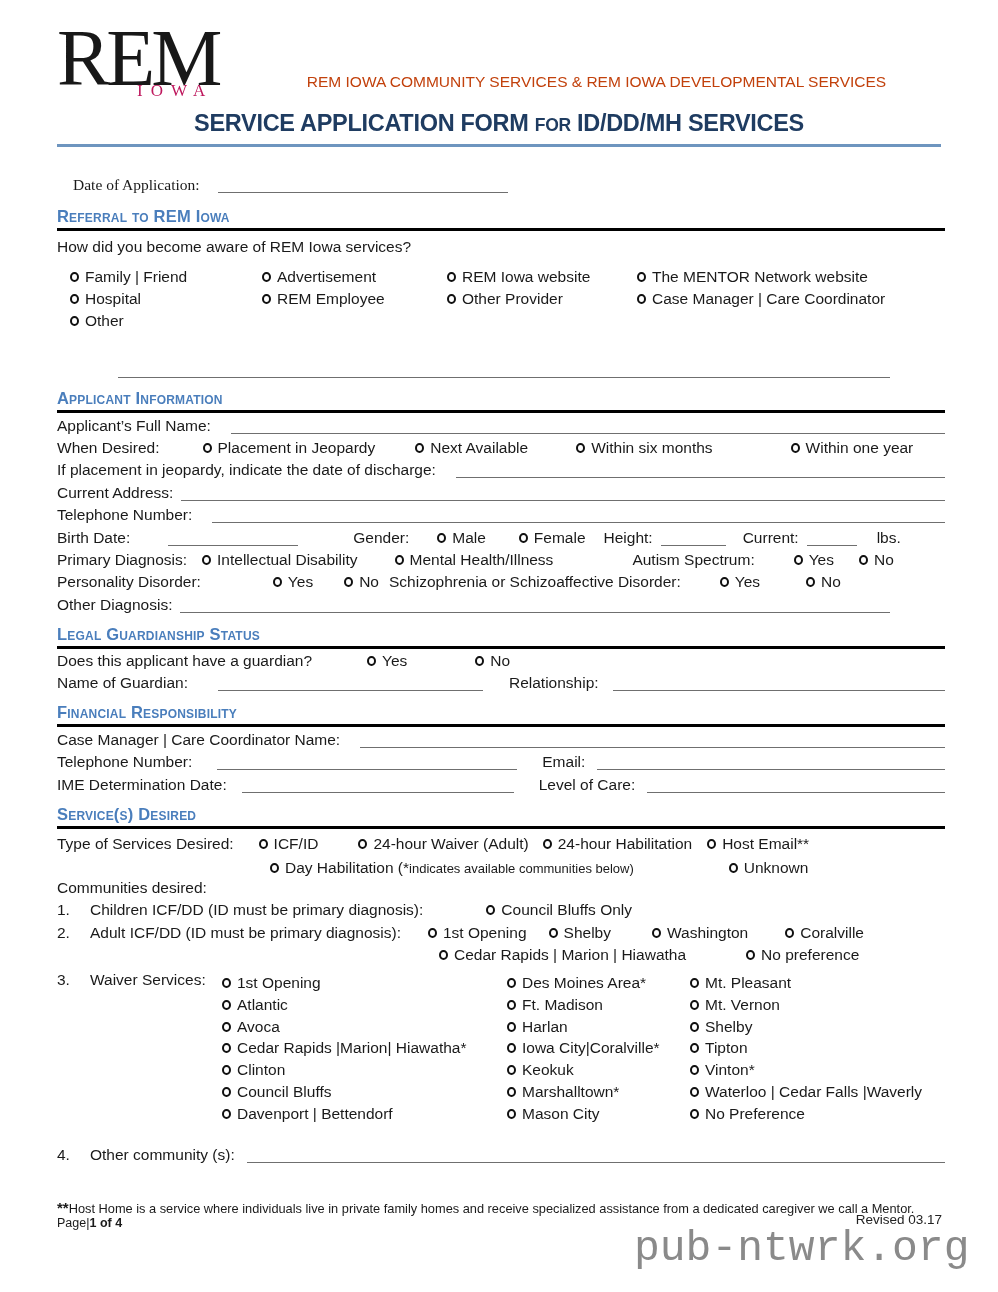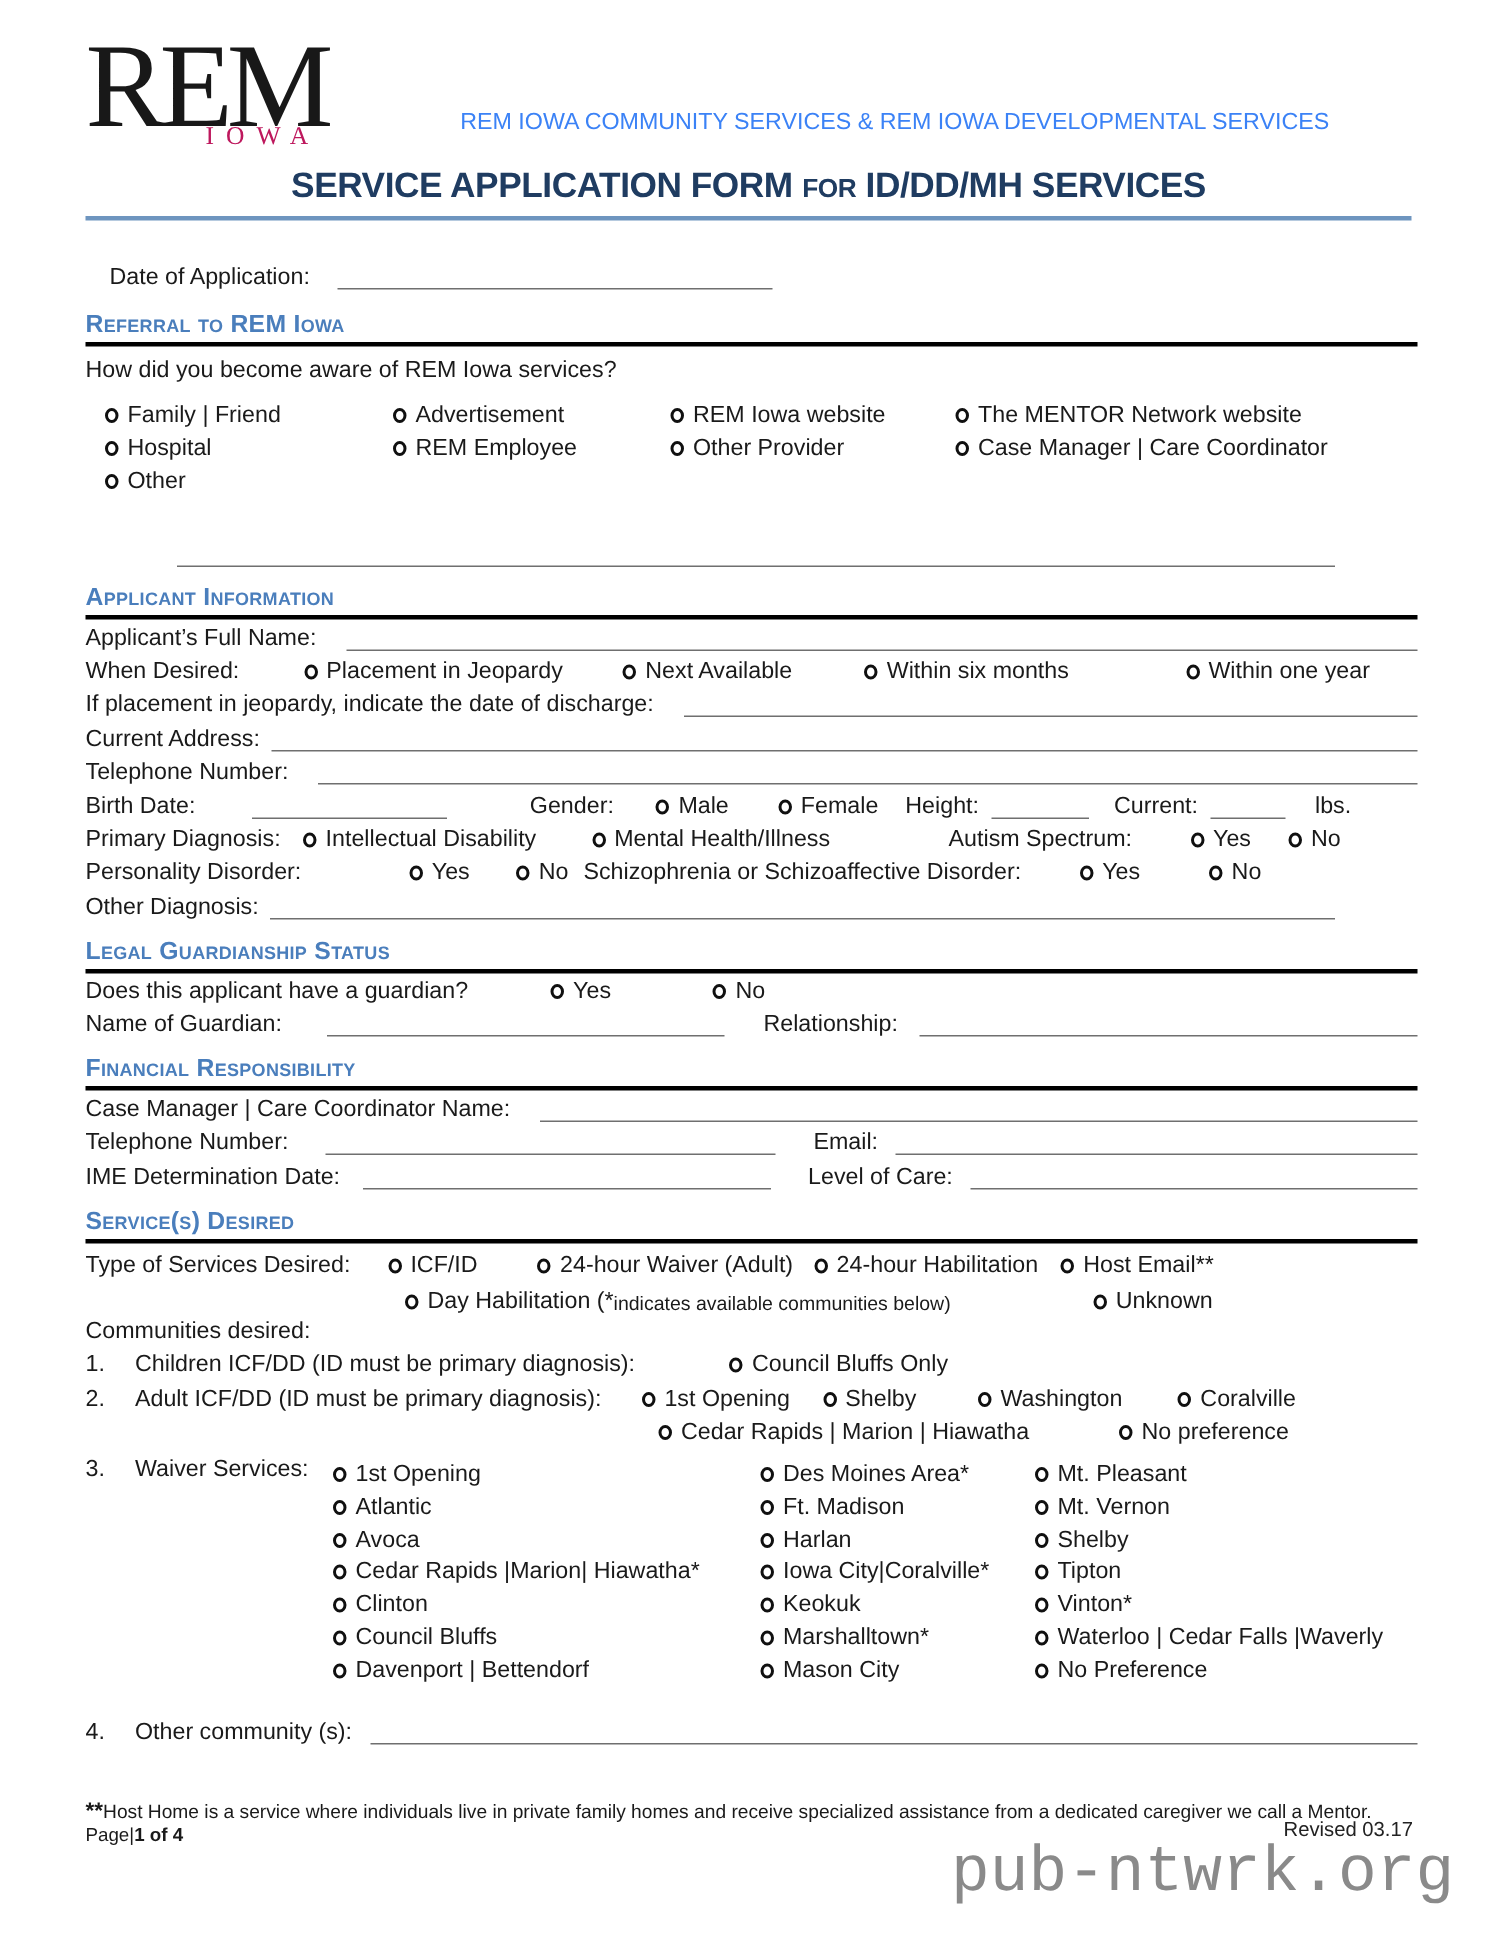--- a/index.html
+++ b/index.html
@@ -8,21 +8,21 @@
     width:998px; height:1292px; position:relative; overflow:hidden;
     background:#ffffff; font-family:"Liberation Sans", sans-serif;
     color:#1a1a1a; font-size:15.5px;
   }
   .content { padding:0 53px 0 57px; }
   
   .hdr { display:flex; align-items:center; padding:12px 57px 0 57px; height:108px;gap:10px; }
   .logo { width:185px; flex:none; }
   .logo-rem { font-family:"Liberation Serif", serif; font-size:80px; line-height:76px; letter-spacing:-4px; color:#181818; }
   .logo-iowa { font-family:"Liberation Serif", serif; font-size:17px; letter-spacing:8px; margin:-15px 0 0 80px; color:#be185d; }
-  .org-line { flex:1; text-align:center; padding-top:44px; font-size:15.5px; color:#3b82f6; }
+  .org-line { flex:1; text-align:center; padding-top:44px; font-size:15.5px; color:#c2410c; }
   .title { text-align:center; font-weight:700; color:#1f3c61; font-size:23.5px; letter-spacing:-0.3px; margin-top:2px; }
   .title .mid { font-size:17.5px; }
   .bluehr { height:3px; background:#6e95bf; margin:7px 57px 0 57px; }
   
   .row { display:flex; align-items:flex-end; height:22.4px; white-space:nowrap; }
   .lbl { padding-bottom:1px; }
   .fill { flex:1; border-bottom:1.3px solid #6f6f6f; margin-bottom:2px; margin-left:8px; }
   .u { border-bottom:1.3px solid #6f6f6f; margin-bottom:2px; display:inline-block; }
   .opt { display:inline-flex; align-items:center; padding-bottom:1px; }
   .rd { width:9px; height:10px; border:2.3px solid #101010; border-radius:50%; margin-right:6px; flex:none; background:#fff; }
@@ -57,21 +57,21 @@
   </div>
   <div class="title">
     <span>SERVICE APPLICATION FORM</span>
     <span class="mid">FOR</span>
     <span>ID/DD/MH SERVICES</span>
   </div>
   <div class="bluehr"></div>
 
   <div class="content">
 
-    <div class="row" style="margin-top:26px; padding-left:16px;">
+    <div class="row" style="margin-top:26px; padding-left:16px;font-family:Liberation Serif, serif;">
       <span class="lbl">Date of Application:</span>
       <span class="u" style="width:290px; margin-left:18px;"></span>
     </div>
 
     <div class="sechead" style="margin-top:12px;">
       <span class="schd">Referral to REM Iowa</span>
     </div>
     <div class="row" style="margin-top:3px;">
       <span class="lbl">How did you become aware of REM Iowa services?</span>
     </div>

